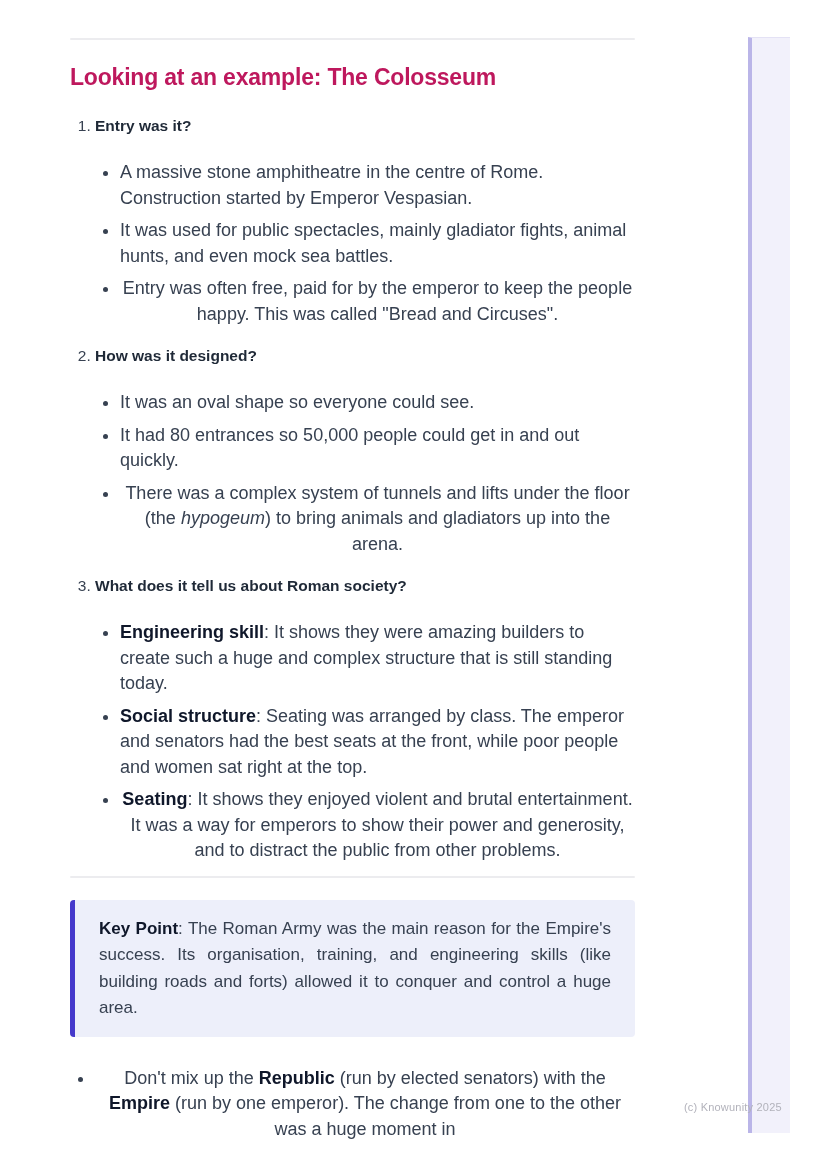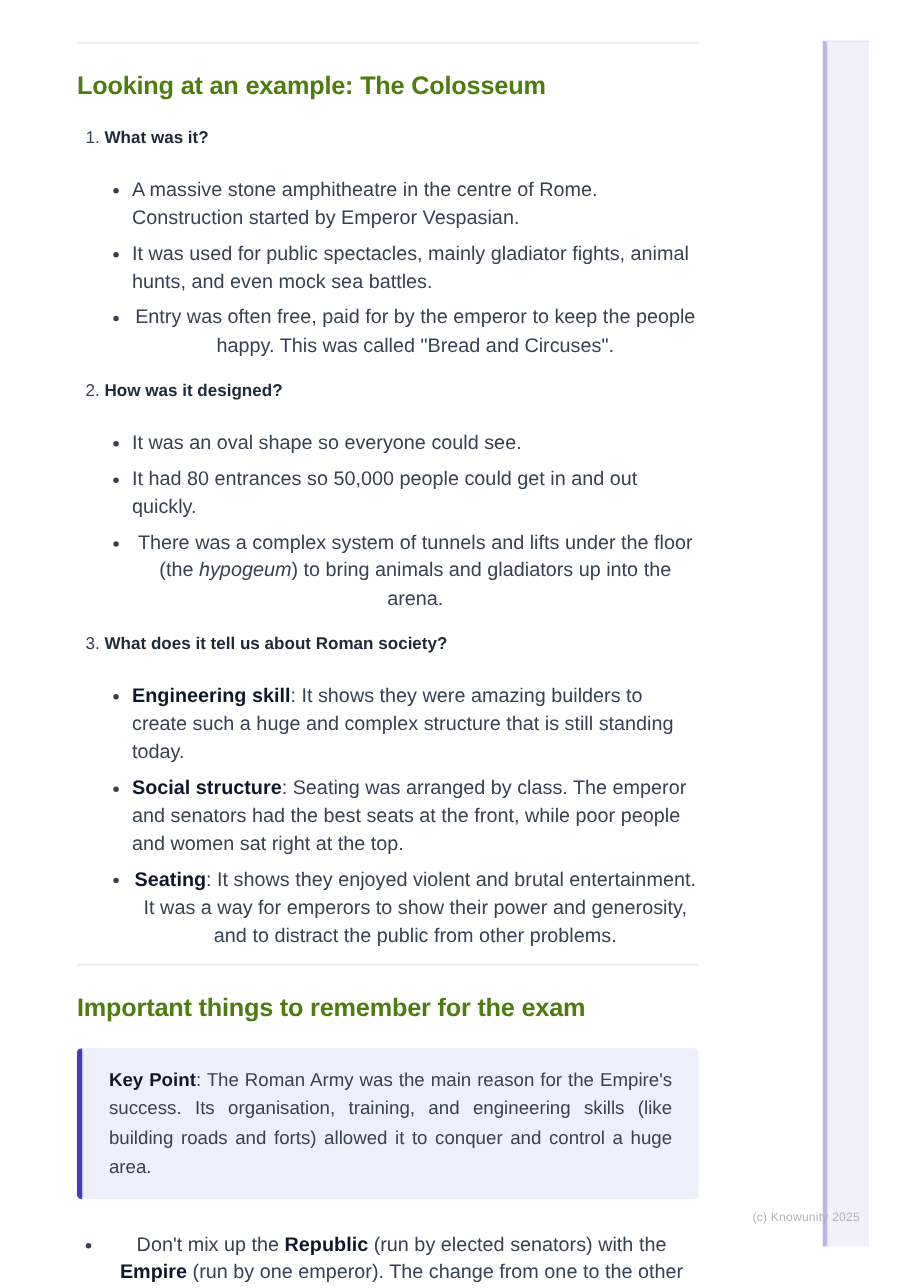--- a/index.html
+++ b/index.html
@@ -25,21 +25,21 @@
   .hr {
     border: none;
     height: 2px;
     background: #ececef;
     margin: 0;
     border-radius: 1px;
   }
   .hr-top { margin-top: 38px; }
   .hr-mid { margin-top: 12px; }
   .section-title {
-    color: #4d7c0f;
+    color: #be185d;
     font-size: 23px;
     line-height: 30px;
     font-weight: 700;
     letter-spacing: -0.2px;
     margin: 22px 0 0 0;
   }
   .h2-2 { margin-top: 23px; }
   .intro {
     font-size: 15.5px;
     line-height: 26px;
@@ -115,21 +115,21 @@
 
 <div class="content">
 
   <hr class="hr hr-top">
 
   <h2 class="section-title">Looking at an example: The Colosseum</h2>
 
 
   <ol class="qlist">
     <li>
-      <strong class="q-heading">What was it?</strong>
+      <strong class="q-heading">Entry was it?</strong>
       <ul class="blist">
         <li><span>A massive stone amphitheatre in the centre of Rome. Construction started by Emperor Vespasian.</span></li>
         <li><span>It was used for public spectacles, mainly gladiator fights, animal hunts, and even mock sea battles.</span></li>
         <li><span>Entry was often free, paid for by the emperor to keep the people happy. This was called "Bread and Circuses".</span></li>
       </ul>
     </li>
     <li>
       <strong class="q-heading">How was it designed?</strong>
       <ul class="blist">
         <li><span>It was an oval shape so everyone could see.</span></li>
@@ -142,21 +142,20 @@
       <ul class="blist">
         <li><span class="seg-b">Engineering skill</span><span>: It shows they were amazing builders to create such a huge and complex structure that is still standing today.</span></li>
         <li><span class="seg-b">Social structure</span><span>: Seating was arranged by class. The emperor and senators had the best seats at the front, while poor people and women sat right at the top.</span></li>
         <li><span class="seg-b">Seating</span><span>: It shows they enjoyed violent and brutal entertainment. It was a way for emperors to show their power and generosity, and to distract the public from other problems.</span></li>
       </ul>
     </li>
   </ol>
 
   <hr class="hr hr-mid">
 
-  <h2 class="section-title h2-2">Important things to remember for the exam</h2>
 
   <div class="keypoint">
     <p class="keypoint-text"><span class="seg-b">Key Point</span><span>: The Roman Army was the main reason for the Empire's success. Its organisation, training, and engineering skills (like building roads and forts) allowed it to conquer and control a huge area.</span></p>
   </div>
 
   <ul class="blist final">
     <li><span>Don't mix up the </span><span class="seg-b">Republic</span><span> (run by elected senators) with the </span><span class="seg-b">Empire</span><span> (run by one emperor). The change from one to the other was a huge moment in</span></li>
   </ul>
 
 </div>

